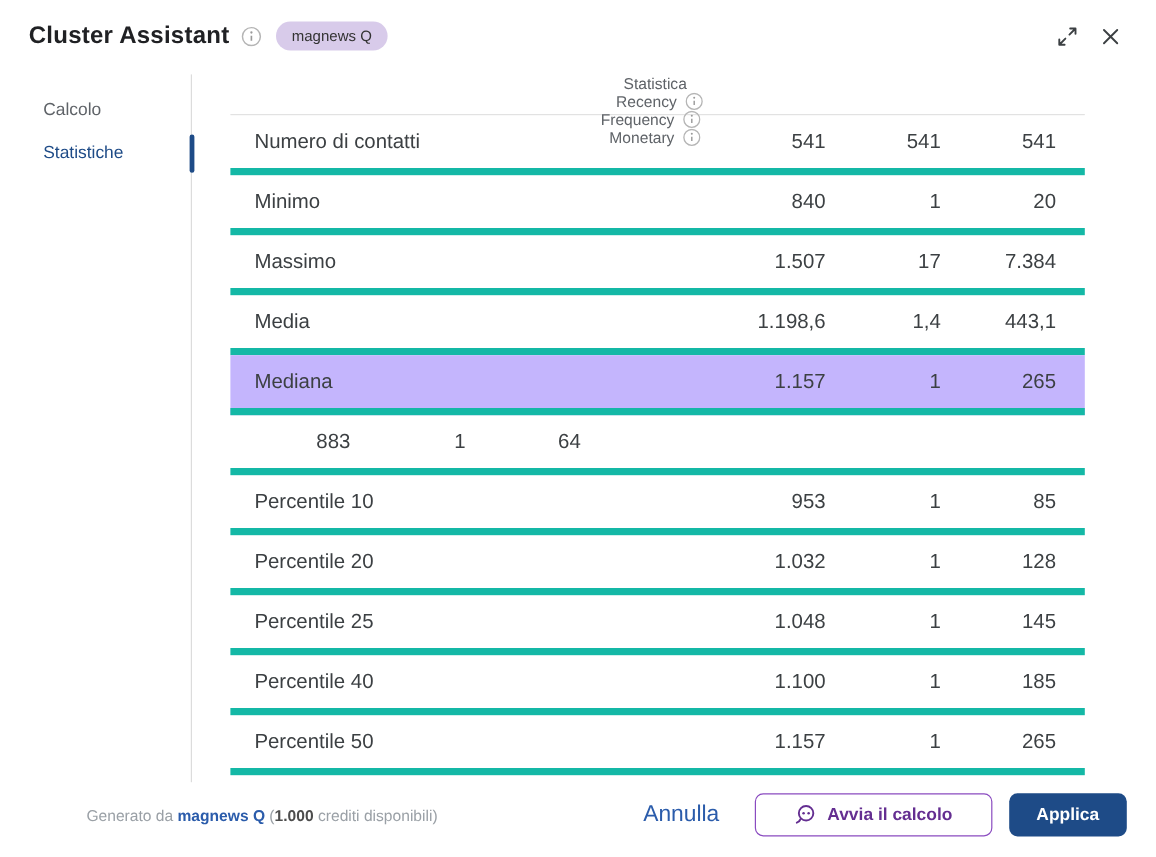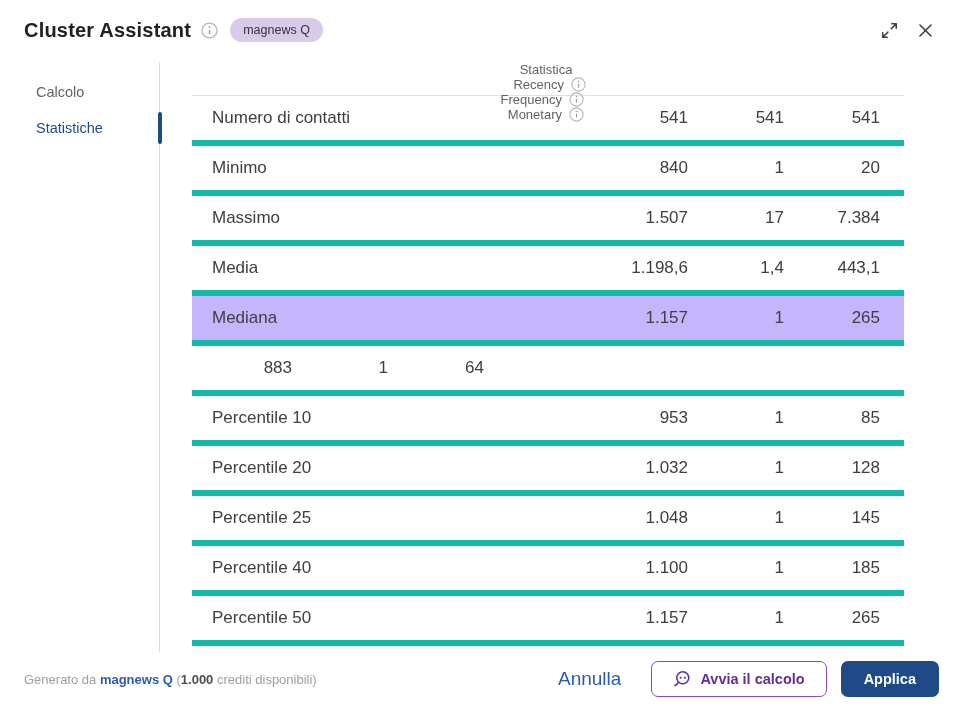--- a/index.html
+++ b/index.html
@@ -55,34 +55,35 @@
   .trow.hl { background: #c4b5fd; }
   .c-label { flex: 1; padding-left: 20px; }
   .c-r { width: 100px; text-align: right; }
   .c-f { width: 96px; text-align: right; }
   .c-m { width: 96px; text-align: right; }
 
   
   .footer {
     flex: 0 0 62px; display: flex; align-items: center; justify-content: space-between;
     padding: 0 24px 8px 24px;
+    margin-left: 48px;
   }
   .footer-left { font-size: 13px; color: #9aa0a6; }
   .brand { color: #2b5cab; font-weight: 700; }
   .credits { color: #4d4d4d; font-weight: 700; }
   .footer-right { display: flex; align-items: center; }
   .btn-link {
     background: none; border: none; color: #2b5cab; font-family: inherit;
     font-size: 19px; font-weight: 400; cursor: pointer; padding: 8px 10px; margin-right: 20px;
   }
   .btn-outline {
     display: inline-flex; align-items: center; gap: 9px;
     background: #fff; border: 1.5px solid #8a4bc0; color: #642e91;
     font-family: inherit; font-size: 14.5px; font-weight: 700;
-    border-radius: 7px; padding: 8px 21px; cursor: pointer; margin-right: 14px;
+    border-radius: 7px; padding: 8px 32px; cursor: pointer; margin-right: 14px;
   }
   .btn-primary {
     background: #1e4b87; color: #fff; border: none; font-family: inherit;
     font-size: 14.5px; font-weight: 700; border-radius: 7px; padding: 10px 23px; cursor: pointer;
   }
 </style>
 </head>
 <body>
 
 <div class="dialog">

